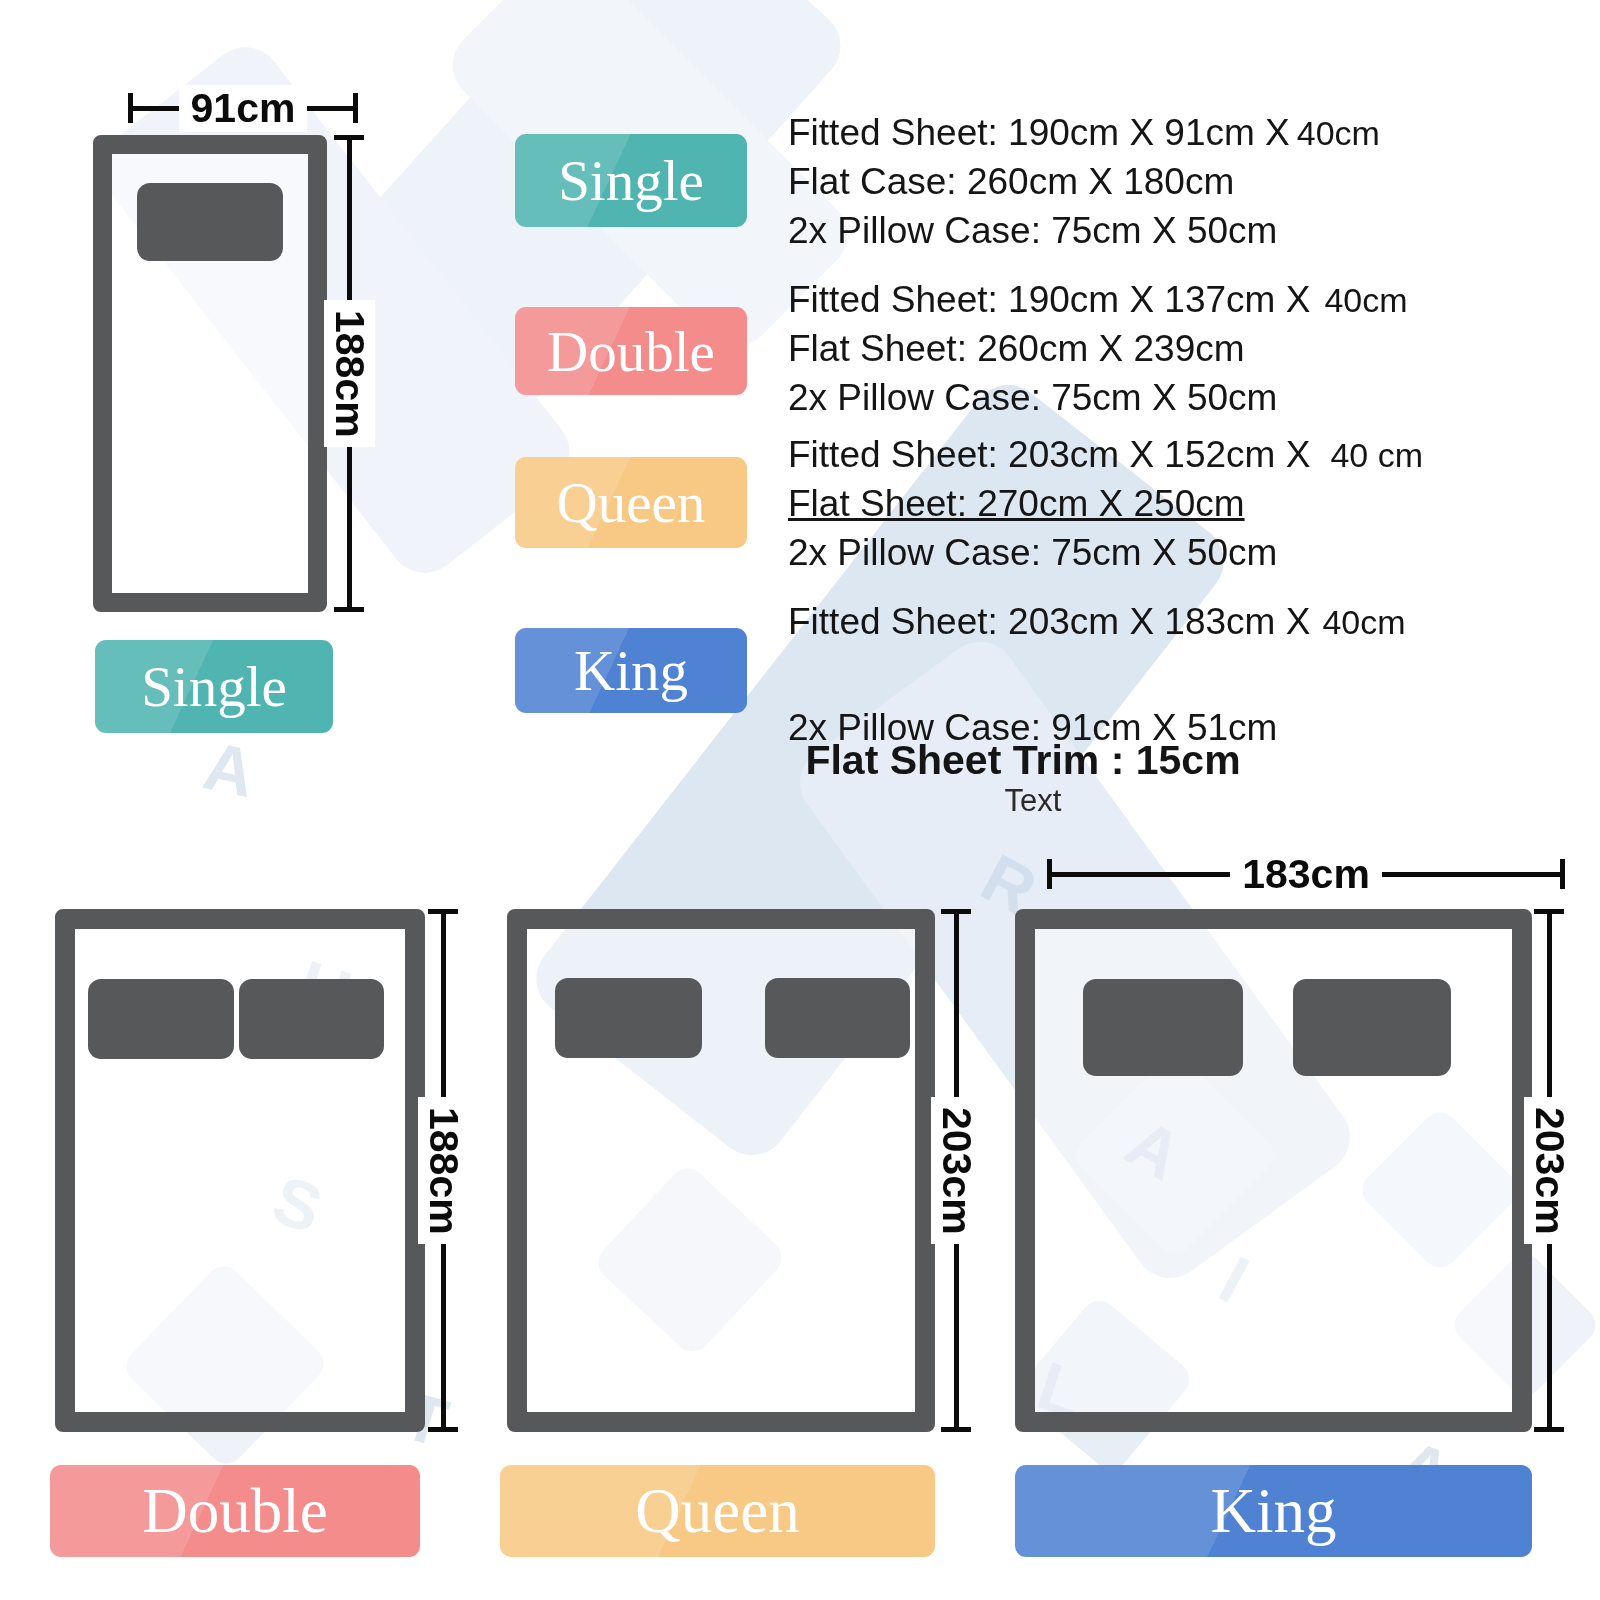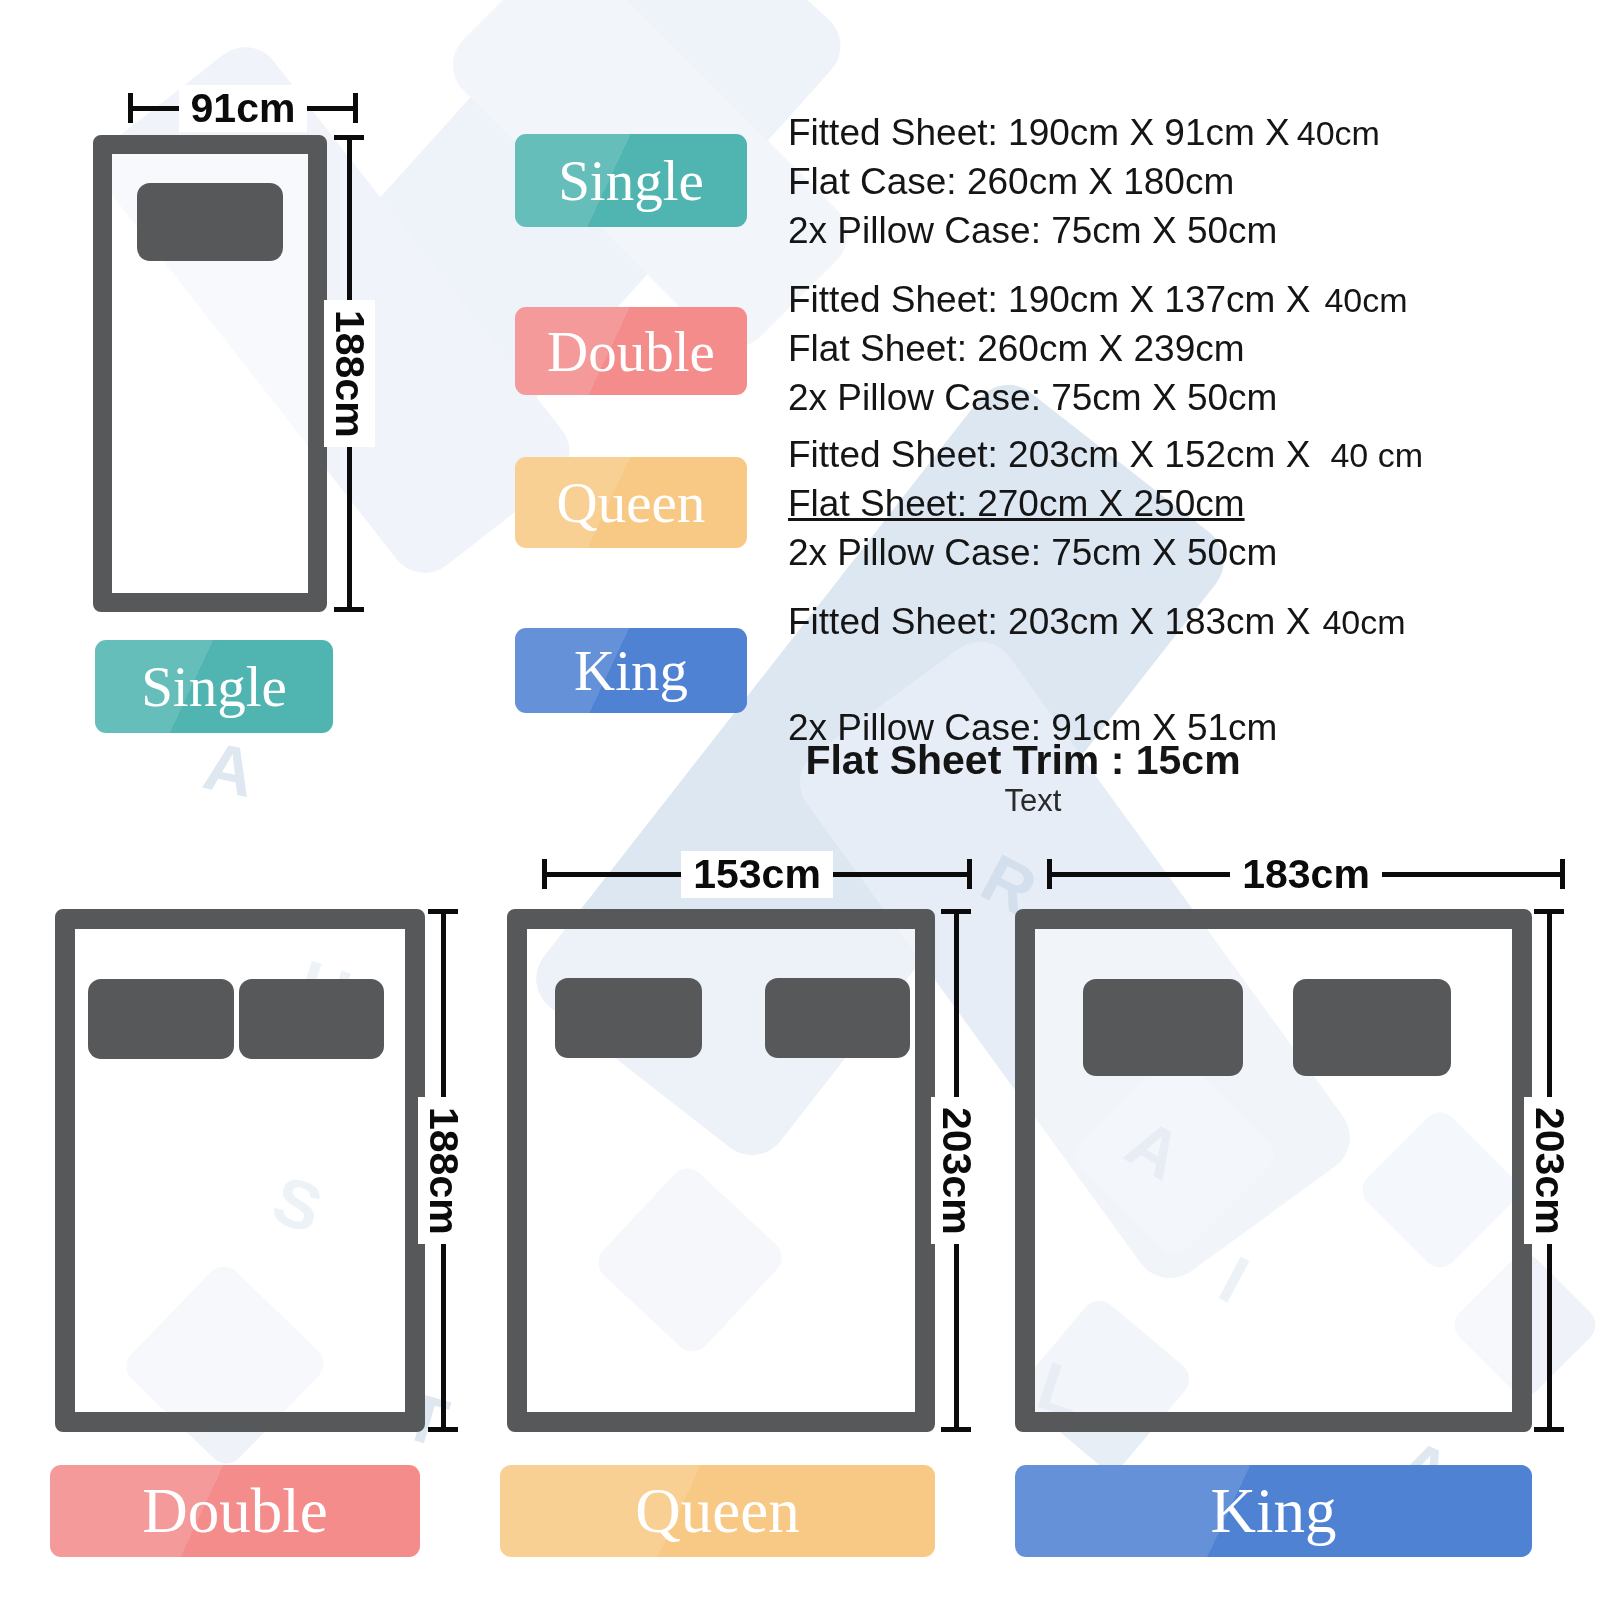--- a/index.html
+++ b/index.html
@@ -151,27 +151,20 @@
   </div>
   <div class="vdim" style="left:427px;top:909px;height:523px;">
     <div class="tick"></div>
     <div class="line"></div>
     <div class="lbl">188cm</div>
     <div class="line"></div>
     <div class="tick"></div>
   </div>
   <div class="badge badge-big" style="left: 50px; top: 1465px; width: 370px; height: 92px; background-color: rgb(244, 140, 140);">Double</div>
 
-  <div class="hdim" style="left:507px;top:858px;width:430px;">
-    <div class="tick"></div>
-    <div class="line"></div>
-    <div class="lbl">153cm</div>
-    <div class="line"></div>
-    <div class="tick"></div>
-  </div>
   <div class="bed bed-lg" style="left:507px;top:909px;width:428px;height:523px;">
     <div class="pillow" style="left:28px;top:49px;width:147px;height:80px;"></div>
     <div class="pillow" style="left:238px;top:49px;width:145px;height:80px;"></div>
   </div>
   <div class="vdim" style="left:940px;top:909px;height:523px;">
     <div class="tick"></div>
     <div class="line"></div>
     <div class="lbl">203cm</div>
     <div class="line"></div>
     <div class="tick"></div>

